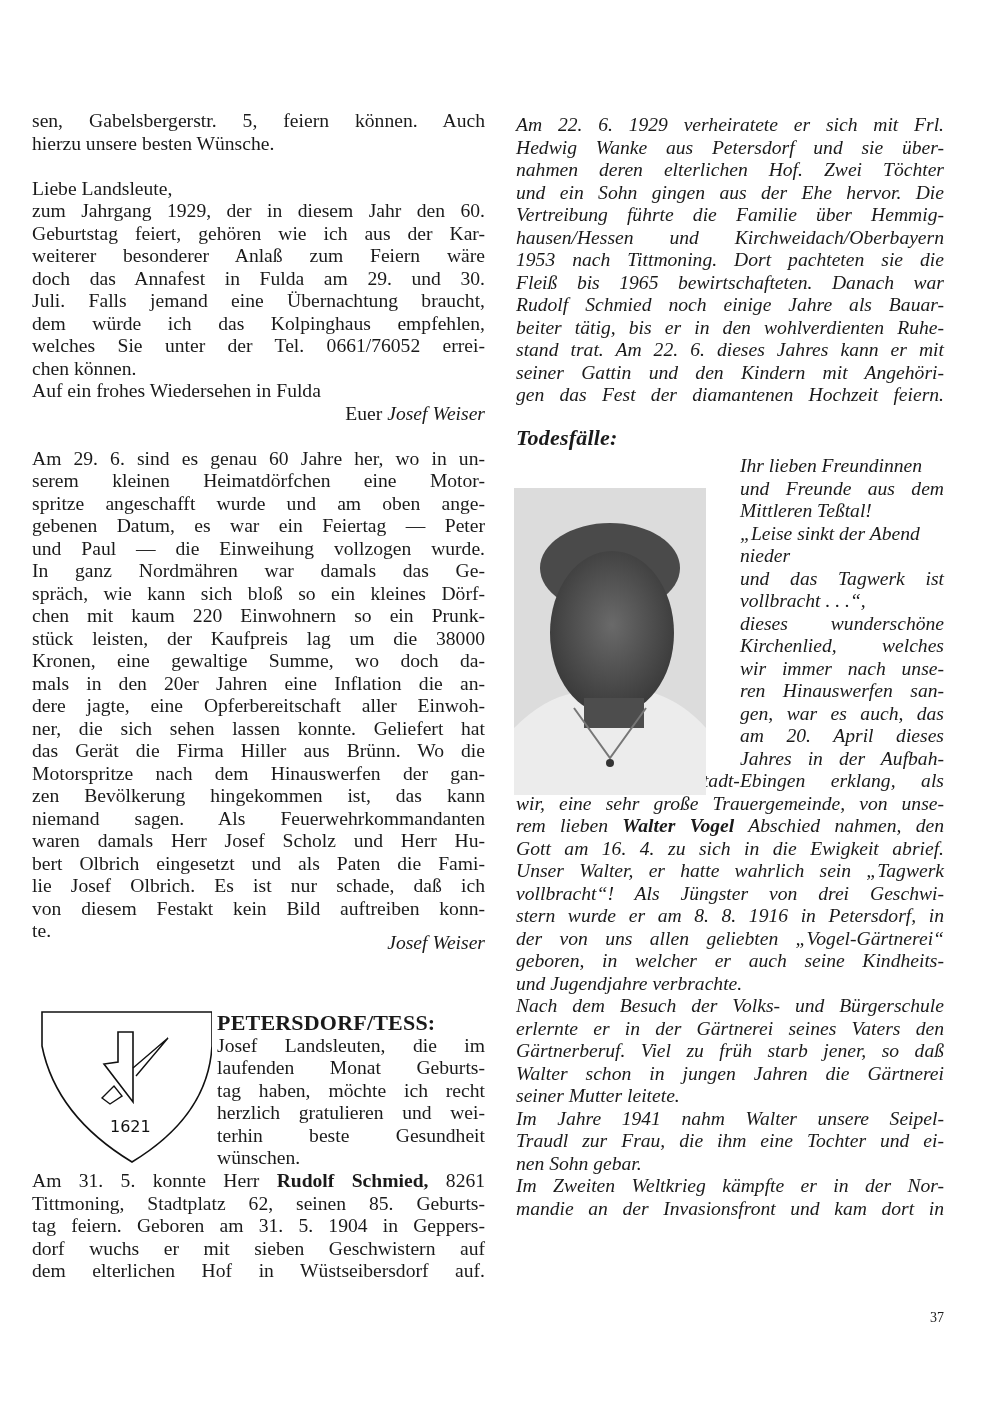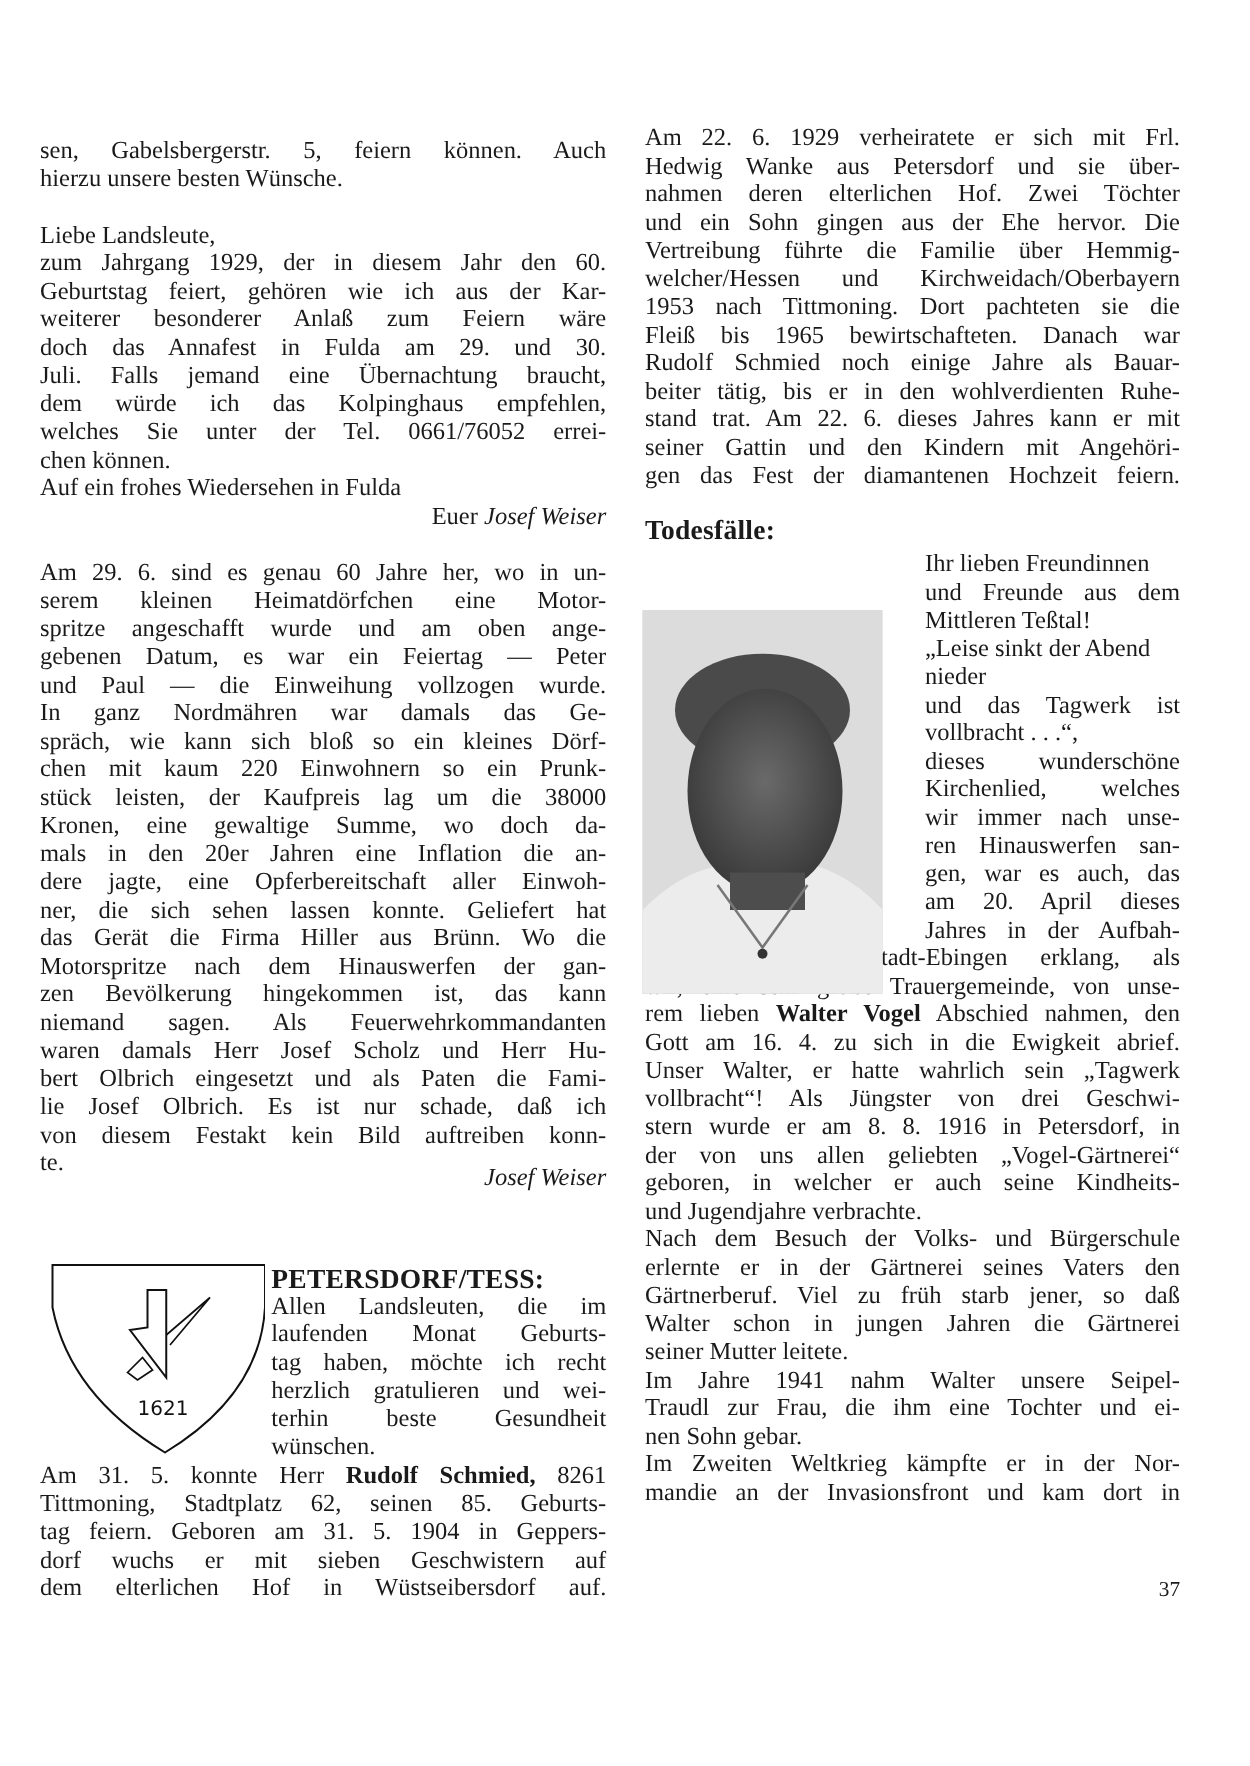--- a/index.html
+++ b/index.html
@@ -1,32 +1,32 @@
 <!DOCTYPE html>
 <html><head>
 <meta charset="utf-8">
 <style>
   html, body { margin:0; padding:0; background:#ffffff; }
   body { width:1000px; height:1413px; position:relative; overflow:hidden;
          font-family:"Liberation Serif","DejaVu Serif",serif; color:#1a1a1a; }
   .col { position:absolute; font-size:19.6px; line-height:22.5px; }
   .col-left { left:32px; top:110px; width:453px; }
-  .col-right { left:516px; top:100px; width:428px; }
+  .col-right { left:516px; top:114px; width:428px;font-style:italic; }
   .ln { display:block; white-space:nowrap; height:22.5px; }
   .j { text-align:justify; text-align-last:justify; white-space:normal; }
   .r { text-align:right; }
   .gap { display:block; height:22.5px; }
   .gap-sm { display:block; height:12px; }
   i, .it { font-style:italic;margin-top:12px; }
   b, .bd { font-weight:bold; }
   .heading { font-weight:bold; font-size:22px; letter-spacing:0.2px; }
   .crest { position:absolute; left:32px; top:1006px; width:180px; height:160px; }
   .photo { position:absolute; left:514px; top:488px; width:192px; height:307px;
            background:#d8d8d8; }
-  .page-num { position:absolute; right:56px; top:1262px; font-size:17px; }
+  .page-num { position:absolute; right:56px; top:1310px; font-size:14px; }
   .wrapnarrow { width:204px; margin-left:224px; }
 </style>
 </head>
 <body>
 
 <div class="col col-left">
   <div>
     <span class="ln j">sen, Gabelsbergerstr. 5, feiern können. Auch</span>
     <span class="ln">hierzu unsere besten Wünsche.</span>
   </div>
@@ -79,21 +79,21 @@
     <path d="M10 6 L180 6 L180 40 Q176 110 100 156 Q24 110 10 40 Z" fill="none" stroke="#111" stroke-width="1.6"></path>
     <path d="M86 26 L101 26 L101 96 L72 58 L86 56 Z" fill="none" stroke="#111" stroke-width="1.6"></path>
     <path d="M101 62 L136 32 L104 70" fill="none" stroke="#111" stroke-width="1.4"></path>
     <path d="M70 92 L82 80 L90 90 L78 98 Z" fill="none" stroke="#111" stroke-width="1.4"></path>
     <text x="78" y="126" font-family="DejaVu Sans, sans-serif" font-size="16" fill="#111">1621</text>
   </svg>
 </div>
 
 <div class="col" style="left:217px; top:1012px; width:268px;">
   <span class="ln heading">PETERSDORF/TESS:</span>
-  <span class="ln j">Allen Landsleuten, die im</span>
+  <span class="ln j">Josef Landsleuten, die im</span>
   <span class="ln j">laufenden Monat Geburts-</span>
   <span class="ln j">tag haben, möchte ich recht</span>
   <span class="ln j">herzlich gratulieren und wei-</span>
   <span class="ln j">terhin beste Gesundheit</span>
   <span class="ln">wünschen.</span>
 </div>
 
 <div class="col" style="left:32px; top:1170px; width:453px;">
   <span class="ln j"><span>Am 31. 5. konnte Herr</span> <b>Rudolf Schmied,</b> <span>8261</span></span>
   <span class="ln j">Tittmoning, Stadtplatz 62, seinen 85. Geburts-</span>
@@ -102,21 +102,21 @@
   <span class="ln j">dem elterlichen Hof in Wüstseibersdorf auf.</span>
 </div>
 
 <div class="col col-right">
   <div>
     <span class="ln j">Am 22. 6. 1929 verheiratete er sich mit Frl.</span>
     <span class="ln j">Hedwig Wanke aus Petersdorf und sie über-</span>
     <span class="ln j">nahmen deren elterlichen Hof. Zwei Töchter</span>
     <span class="ln j">und ein Sohn gingen aus der Ehe hervor. Die</span>
     <span class="ln j">Vertreibung führte die Familie über Hemmig-</span>
-    <span class="ln j">welcher/Hessen und Kirchweidach/Oberbayern</span>
+    <span class="ln j">hausen/Hessen und Kirchweidach/Oberbayern</span>
     <span class="ln j">1953 nach Tittmoning. Dort pachteten sie die</span>
     <span class="ln j">Fleiß bis 1965 bewirtschafteten. Danach war</span>
     <span class="ln j">Rudolf Schmied noch einige Jahre als Bauar-</span>
     <span class="ln j">beiter tätig, bis er in den wohlverdienten Ruhe-</span>
     <span class="ln j">stand trat. Am 22. 6. dieses Jahres kann er mit</span>
     <span class="ln j">seiner Gattin und den Kindern mit Angehöri-</span>
     <span class="ln j">gen das Fest der diamantenen Hochzeit feiern.</span>
   </div>
   <span class="gap" style="height:20px;"></span>
   <span class="ln heading">Todesfälle:</span>

